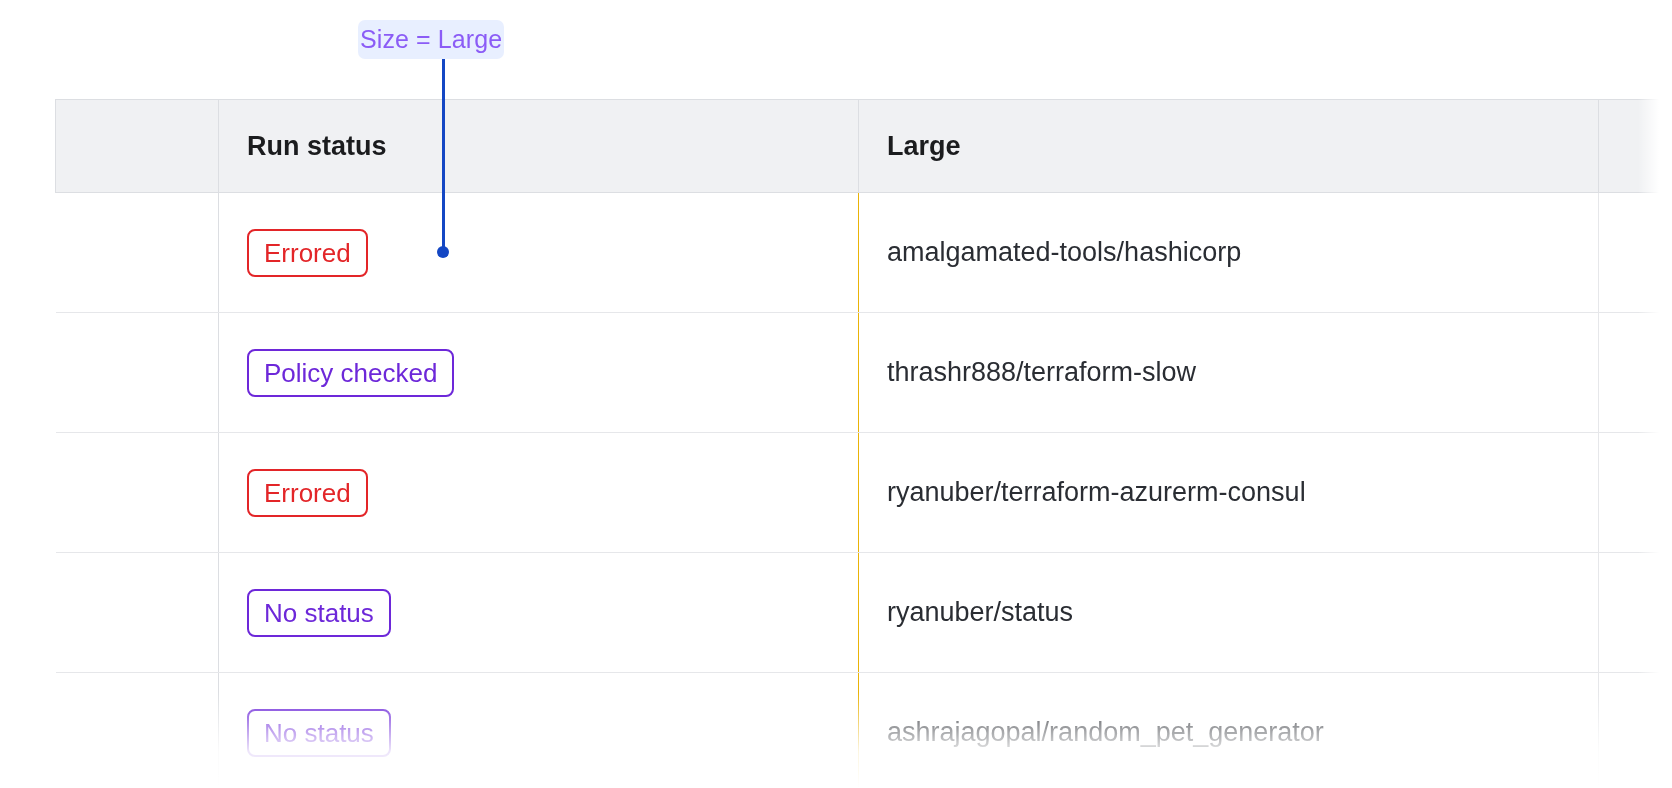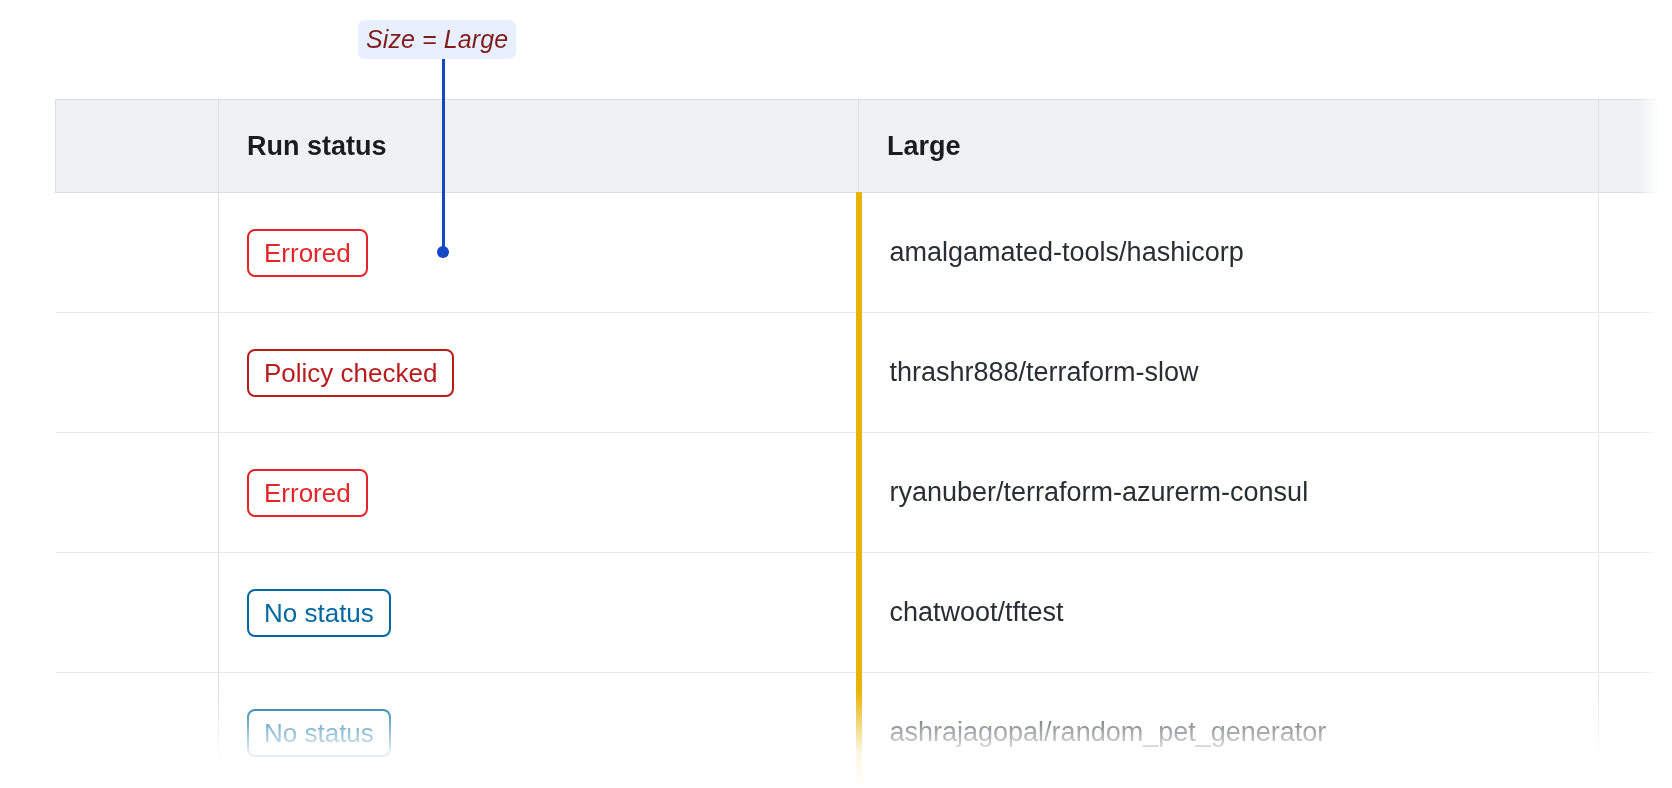--- a/index.html
+++ b/index.html
@@ -22,32 +22,31 @@
     width: 1672px;
     height: 788px;
     pointer-events: none;
     z-index: 40;
   }
   .callout-badge {
     position: absolute;
     left: 358px;
     top: 20px;
     height: 39px;
-    padding: 0 8px;
+    padding: 0 2px;
     display: flex;
     align-items: center;
     justify-content: center;
     background: #e8efff;
-    color: #7f1d1d;
+    color: #8b5cf6;
     border-radius: 7px;
     font-size: 25px;
     letter-spacing: 0.1px;
     white-space: nowrap;
     pointer-events: auto;
-    font-style: italic;
   }
   .callout-line {
     position: absolute;
     left: 442px;
     top: 59px;
     width: 3px;
     height: 193px;
     background: #1447c4;
   }
   .callout-dot {
@@ -102,40 +101,40 @@
     padding: 0 0 0 28px;
     vertical-align: middle;
     font-size: 27px;
     color: #2a2d33;
     border-bottom: 1px solid #e6e7ea;
     border-right: 1px solid #e6e7ea;
     box-sizing: border-box;
     background: #ffffff;
   }
   tbody td.col-select { padding-left: 0; border-right: 1px solid #dcdee2; }
-  tbody td.col-status { border-right: 6px solid #eab308; }
+  tbody td.col-status { border-right: 1px solid #eab308; }
   tbody td.col-extra  { border-right: none; }
 
   
   .status-pill {
     display: inline-flex;
     align-items: center;
     justify-content: center;
     height: 44px;
     padding: 0 15px;
     border-radius: 8px;
     border: 2px solid currentColor;
     font-size: 26px;
     line-height: 1;
     white-space: nowrap;
     background: #ffffff;
   }
   .status-errored        { color: #e32528; }
-  .status-policy-checked { color: #b91c1c; }
-  .status-no-status      { color: #0369a1; }
+  .status-policy-checked { color: #6d28d9; }
+  .status-no-status      { color: #6d28d9; }
 
   
   .fade {
     position: absolute;
     top: 0;
     width: 34px;
     height: 788px;
     z-index: 30;
     pointer-events: none;
   }
@@ -200,21 +199,21 @@
           <span class="status-pill status-errored">Errored</span>
         </td>
         <td class="col-repo">ryanuber/terraform-azurerm-consul</td>
         <td class="col-extra"></td>
       </tr>
       <tr>
         <td class="col-select"></td>
         <td class="col-status">
           <span class="status-pill status-no-status">No status</span>
         </td>
-        <td class="col-repo">chatwoot/tftest</td>
+        <td class="col-repo">ryanuber/status</td>
         <td class="col-extra"></td>
       </tr>
       <tr>
         <td class="col-select"></td>
         <td class="col-status">
           <span class="status-pill status-no-status">No status</span>
         </td>
         <td class="col-repo">ashrajagopal/random_pet_generator</td>
         <td class="col-extra"></td>
       </tr>

